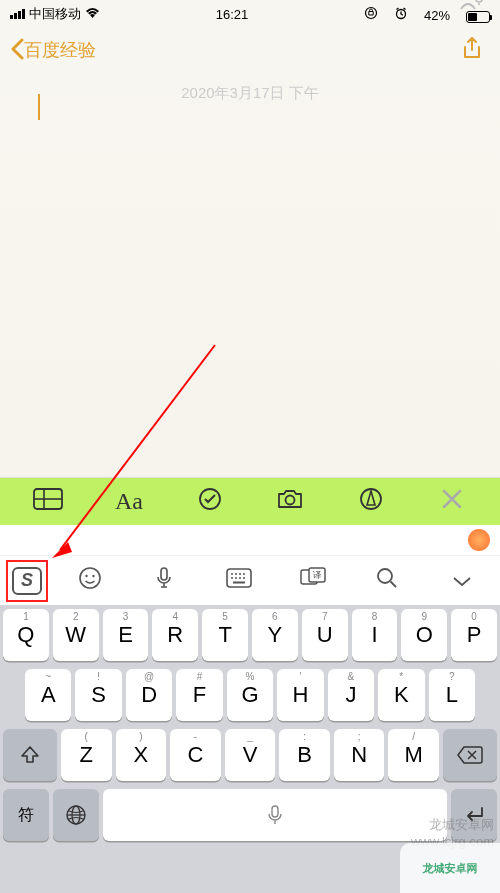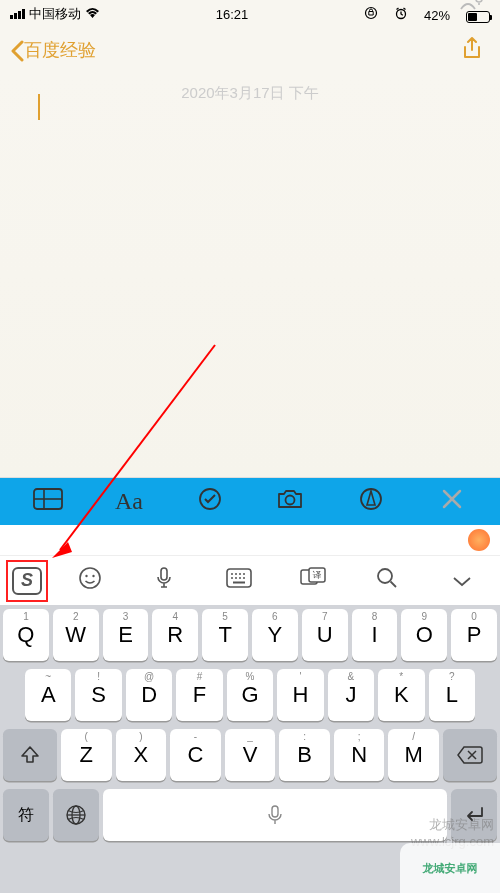--- a/index.html
+++ b/index.html
@@ -44,21 +44,21 @@
       width: 42%; background: #000; border-radius: 1px;
     }
     .nav-bar {
       height: 44px;
       display: flex;
       align-items: center;
       justify-content: space-between;
       padding: 0 10px;
     }
     .nav-back {
-      display: flex; align-items: flex-end;
+      display: flex; align-items: flex-start;
       color: #e0a030; font-size: 18px;
     }
     .nav-right { display: flex; align-items: center; gap: 20px; flex-direction: column; }
     .nav-icon { color: #e0a030; font-size: 22px; }
     .nav-done { color: #e0a030; font-size: 18px; }
     .collab-icon { color: #bbb; font-size: 22px; }
     .note-body {
       padding: 10px 24px;
       height: 405px;
       background: linear-gradient(#f8f6f0, #f6f4ec);
@@ -72,21 +72,21 @@
       position: absolute; left: 38px; top: 22px;
       width: 2px; height: 26px; background: #e0a030;
     }
     .red-arrow {
       position: absolute;
       left: 50px; top: 340px;
       pointer-events: none;
     }
     .notes-toolbar {
       height: 48px;
-      background: #0ea5e9;
+      background: #bef264;
       border-top: 1px solid #ddd;
       display: flex;
       align-items: center;
       justify-content: space-around;
       padding: 16px 8px;
     }
     .ntb-item { font-size: 24px; color: #333; width: 55px; text-align: center; }
     .ntb-close { color: #aaa; font-size: 24px; }
     .keyboard-area {
       height: 368px;

